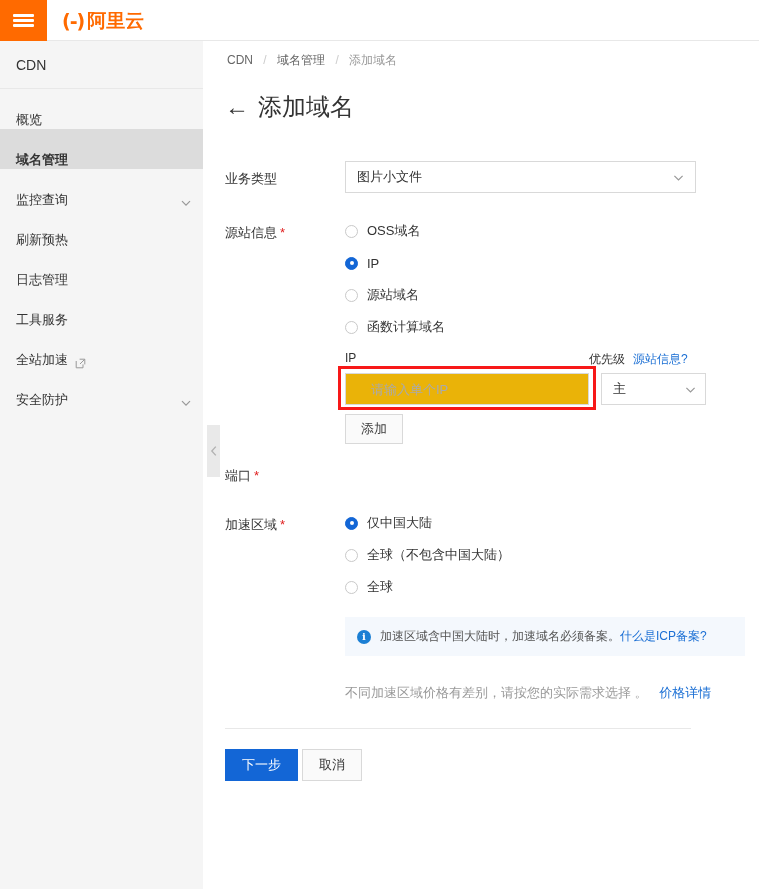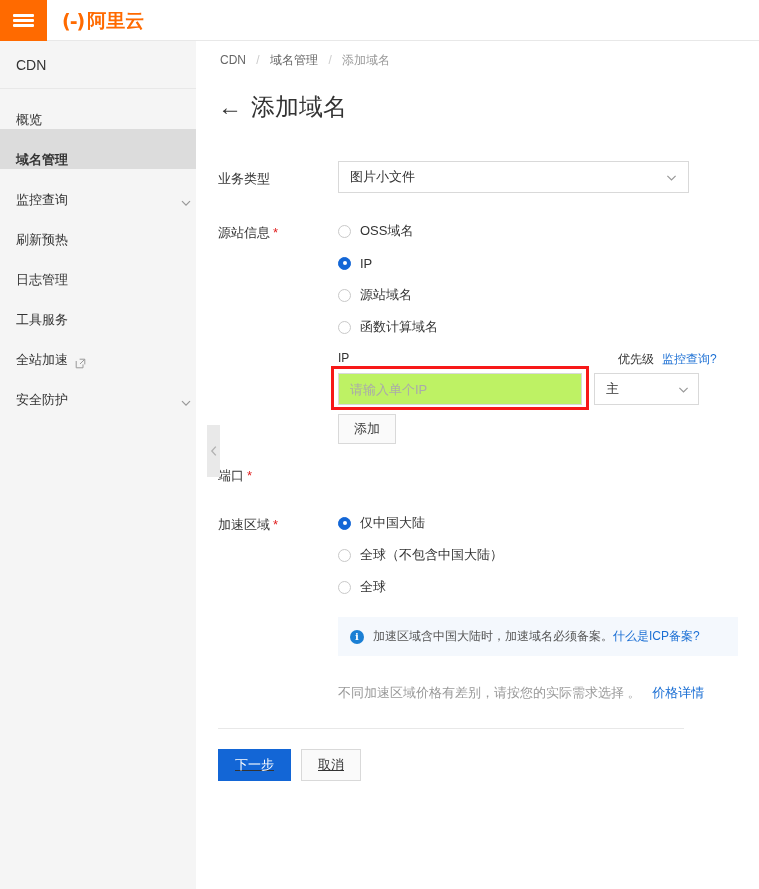--- a/index.html
+++ b/index.html
@@ -105,21 +105,21 @@
     display: flex; align-items: center; justify-content: center;
     cursor: pointer;
     color: #b0b0b0;
     font-size: 11px;
     z-index: 5;
   }
   .collapse-handle svg { display: block; }
 
   
   .content {
-    position: absolute; top: 41px; left: 196px;
+    position: absolute; top: 41px; left: 203px;
     width: 551px; height: 848px;
     background: #ffffff;
     padding: 0;
   }
   .breadcrumb {
     padding: 11px 0 0 24px;
     font-size: 12px;
     color: #999999;
     white-space: nowrap;
   }
@@ -230,27 +230,27 @@
   }
 
   .ip-group { margin-top: 8px; position: relative; }
   .ip-head {
     display: flex;
     font-size: 12px;
     color: #333333;
     margin-bottom: 5px;
   }
   .ip-head .ip-col { width: 244px; flex: 0 0 244px; }
-  .ip-head .pri-col { display: flex; gap: 8px; white-space: nowrap; margin-left: 36px; }
+  .ip-head .pri-col { display: flex; gap: 8px; white-space: nowrap; }
   .ip-line { display: flex; align-items: center; }
   .ip-input {
     width: 244px; height: 32px;
     border: 1px solid #d9d9d9;
-    background: #bef264;
-    padding: 0 11px;
+    background: #eab308;
+    padding: 0 25px;
     font-size: 13px; color: #333333;
     font-family: "Liberation Sans", "DejaVu Sans", sans-serif;
     outline: none;
   }
   .ip-input::placeholder { color: #aaaaaa; }
   .pri-select {
     width: 105px; height: 32px;
     margin-left: 12px;
     border: 1px solid #d9d9d9;
     background: #ffffff;
@@ -306,21 +306,21 @@
   .price-note .link { margin-left: 8px; }
 
   .divider {
     margin: 26px 0 0 0;
     width: 466px;
     height: 1px;
     background: #e8e8e8;
   }
   .footer-btns {
     margin-top: 20px;
-    display: flex; align-items: center; gap: 10px; text-decoration: underline;
+    display: flex; align-items: center; gap: 4px;
   }
   .btn-primary {
     height: 32px;
     min-width: 70px;
     padding: 0 16px;
     background: #1366d6;
     border: 1px solid #1366d6;
     color: #ffffff;
     font-size: 13px;
     font-family: "Liberation Sans", "DejaVu Sans", sans-serif;
@@ -473,21 +473,21 @@
         <div class="radio-row">
           <span class="radio"></span>
           <span>函数计算域名</span>
         </div>
 
         <div class="ip-group">
           <div class="ip-head">
             <span class="ip-col">IP</span>
             <span class="pri-col">
               <span>优先级</span>
-              <span class="link">监控查询?</span>
+              <span class="link">源站信息?</span>
             </span>
           </div>
           <div class="ip-line">
             <input class="ip-input" value="" placeholder="请输入单个IP" style="">
             <div class="pri-select">
               <span class="sel-val">主</span>
               <span class="sel-chev">
                 <svg width="13" height="13" viewBox="0 0 13 13">
                     <path d="M2.4 4.8 L6.5 8.9 L10.6 4.8" fill="none" stroke="currentColor" stroke-width="1.2"></path>
                   </svg>

